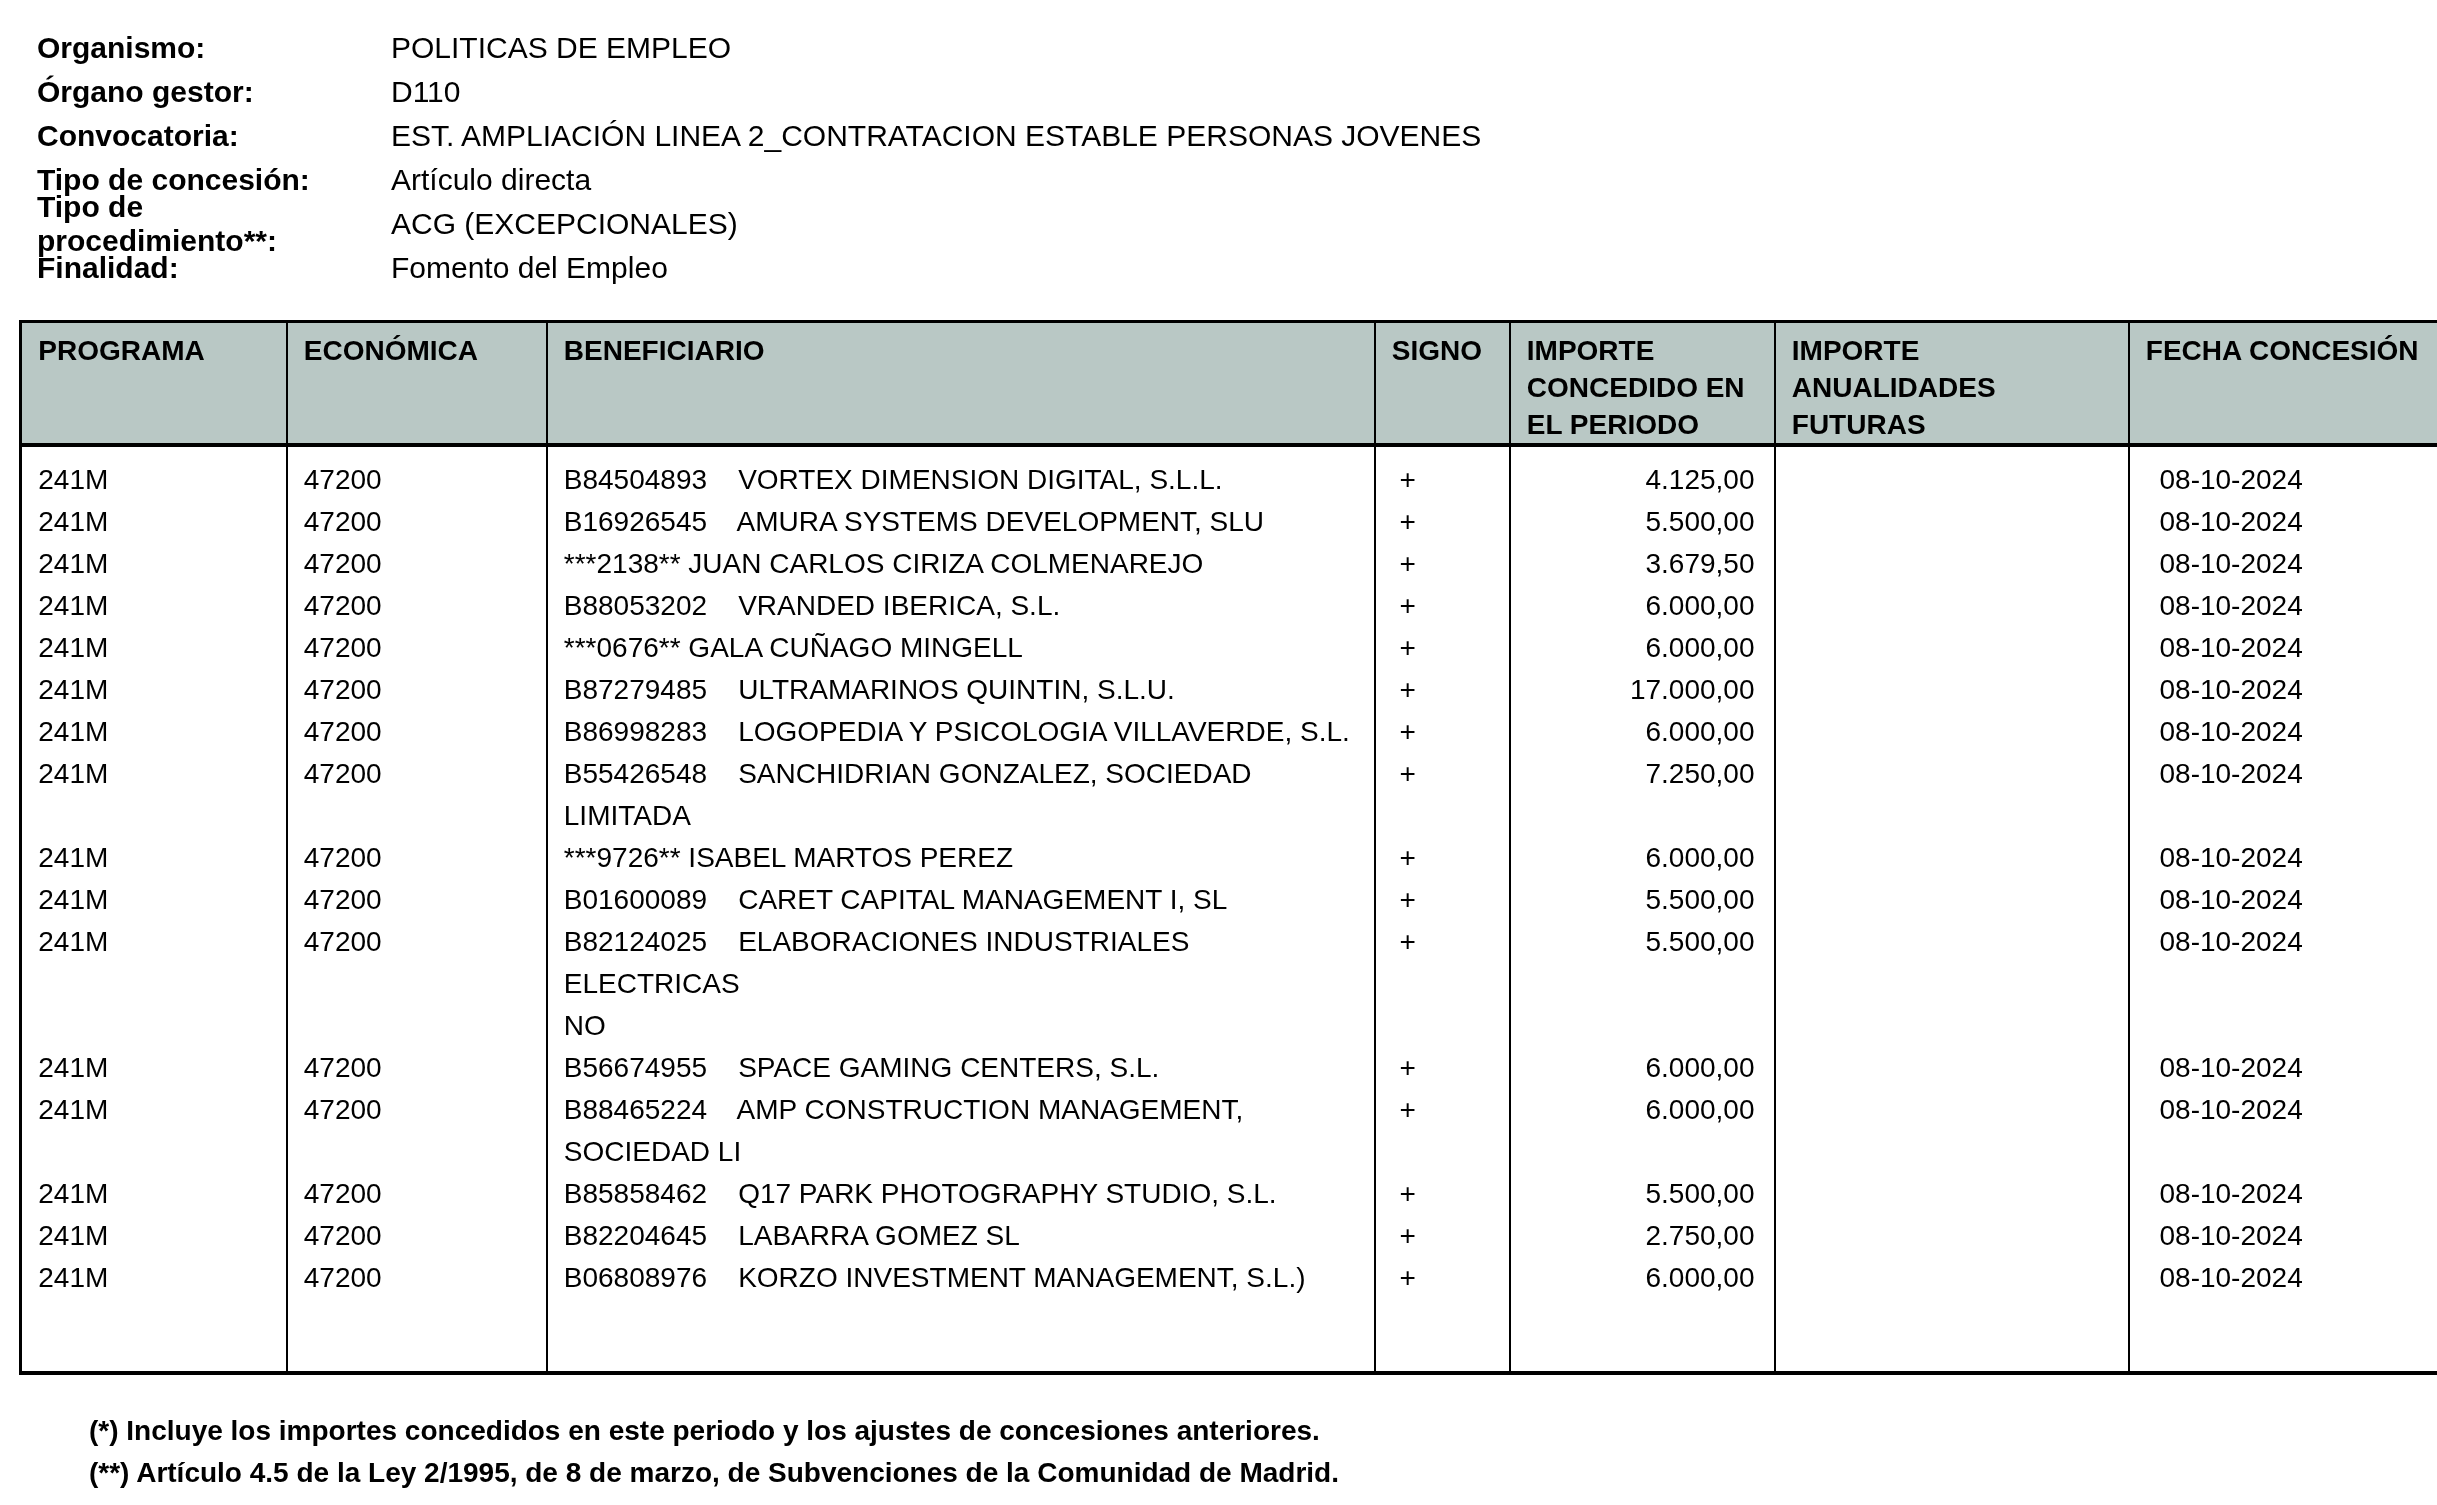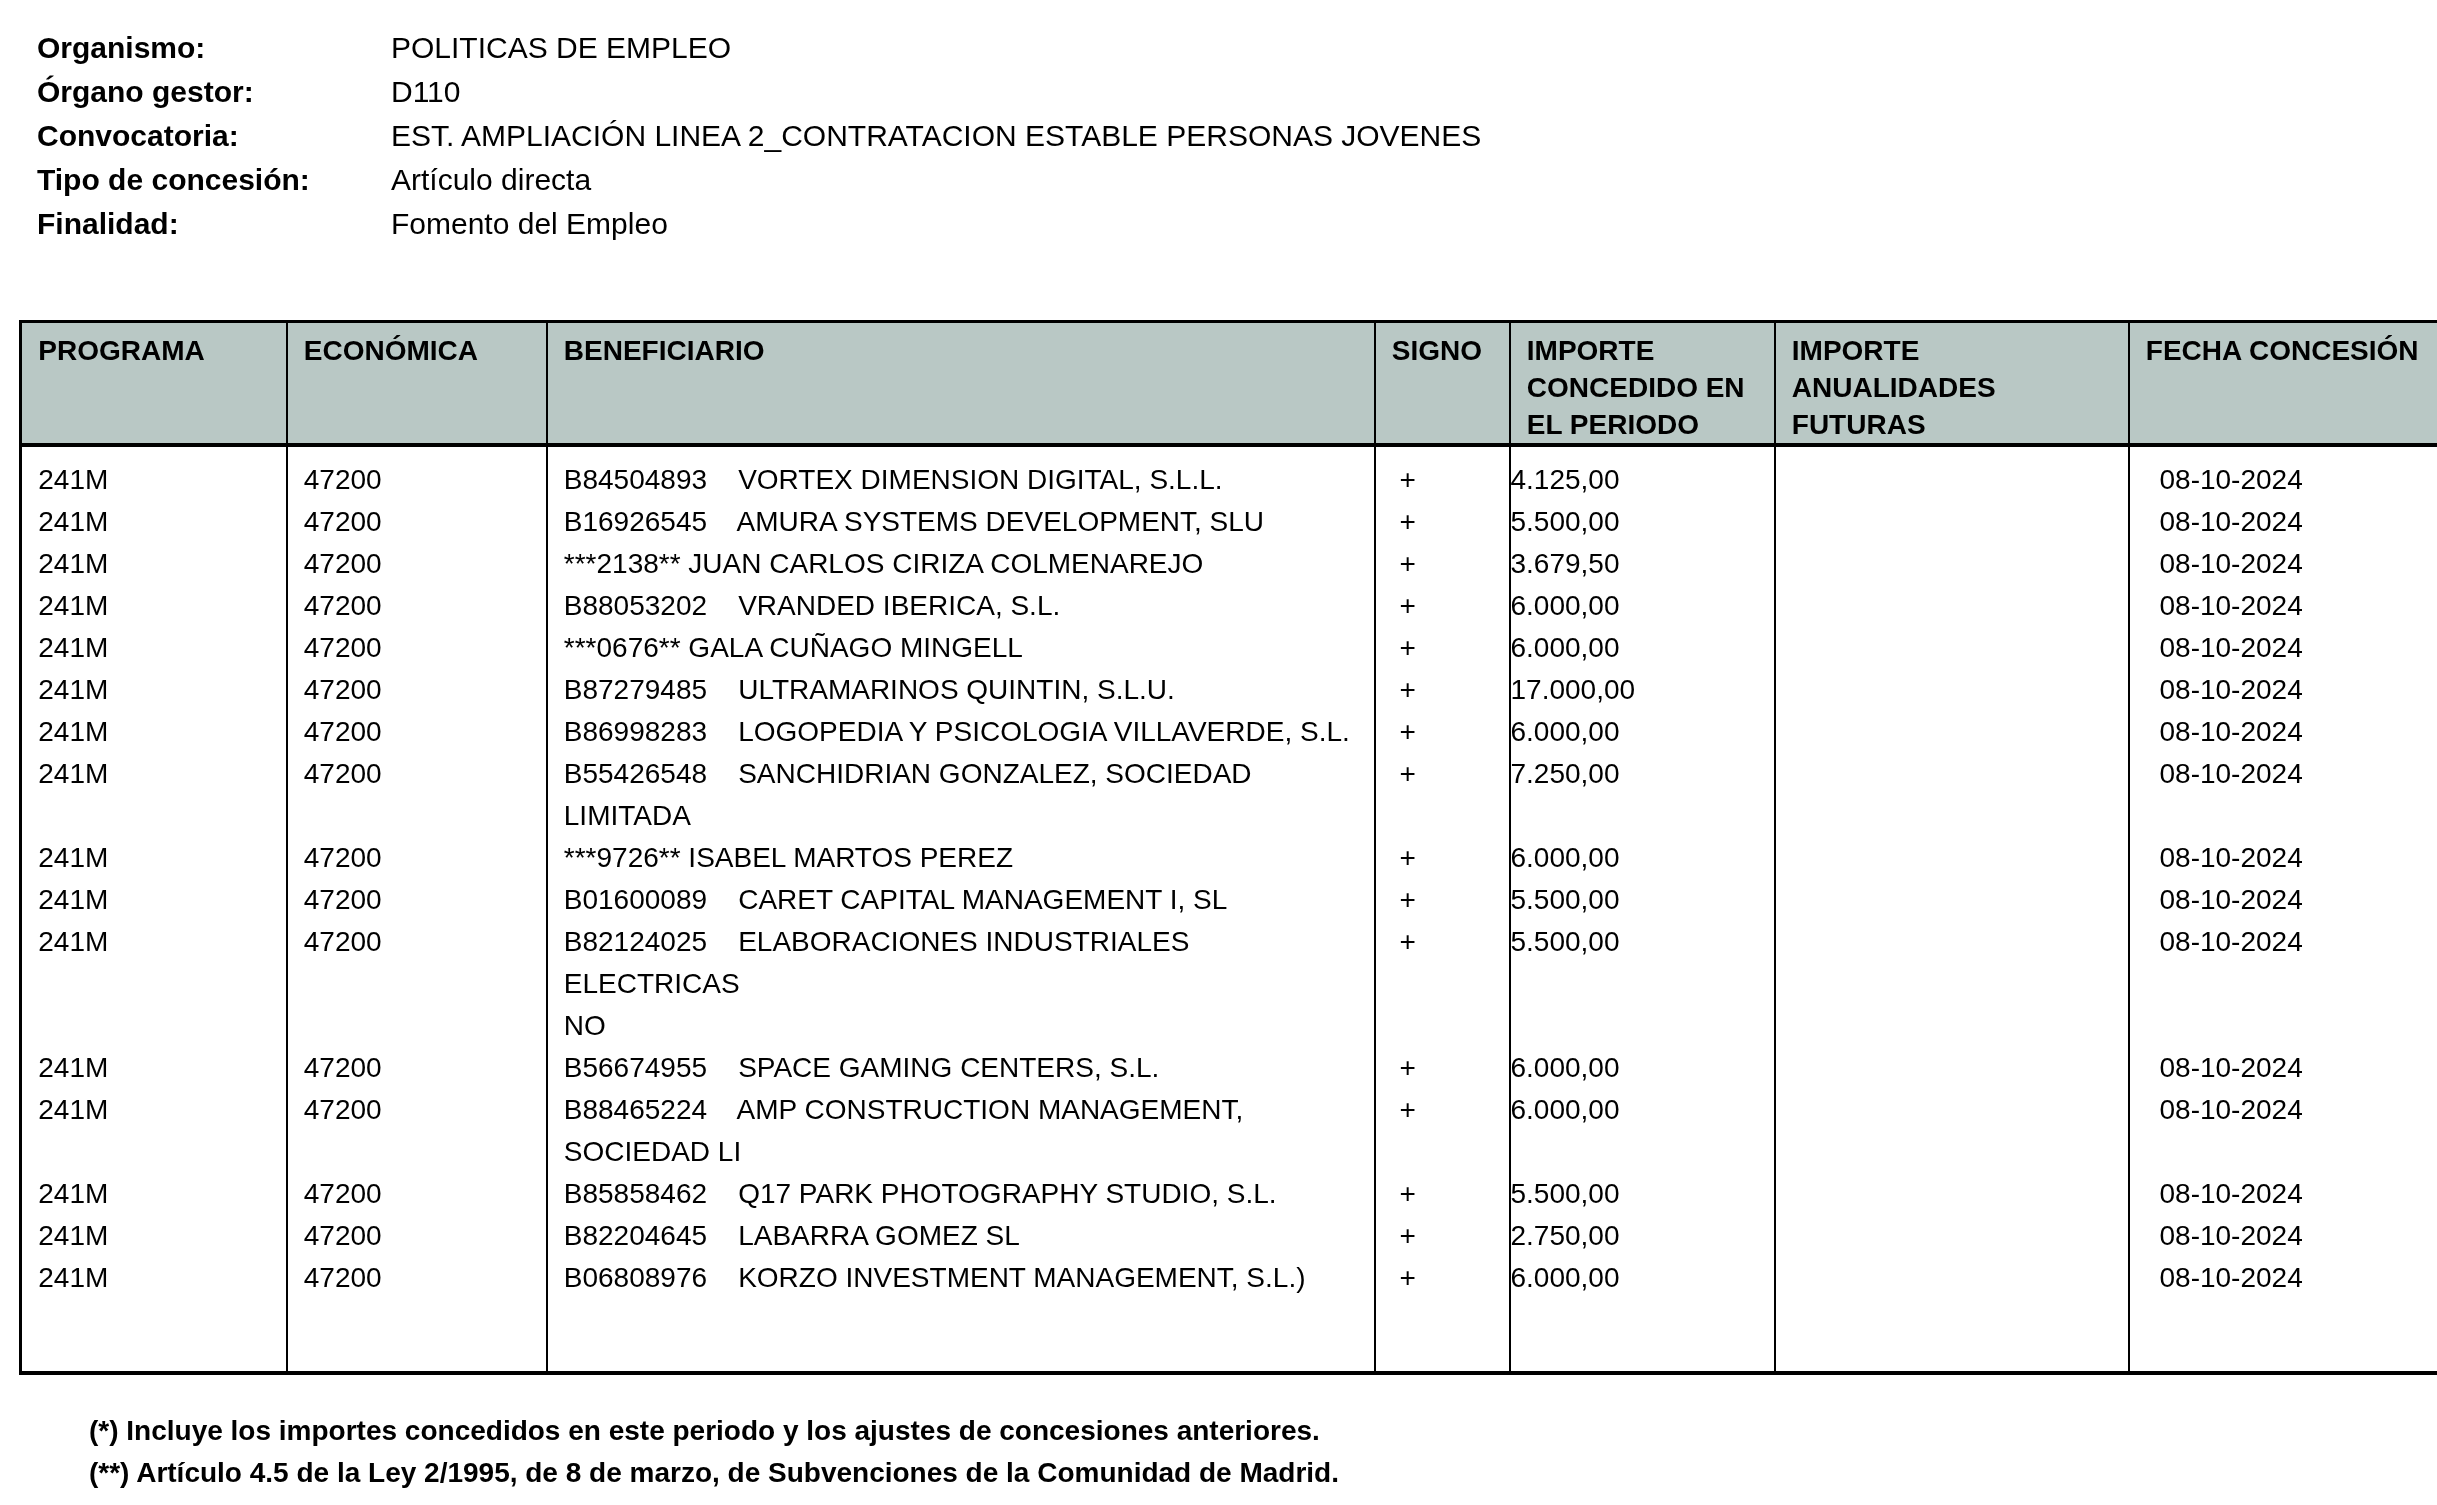--- a/index.html
+++ b/index.html
@@ -75,21 +75,21 @@
     font-size: 28px;
     line-height: 42px;
     padding: 0 0 0 16.3px;
     overflow: hidden;
   }
   tbody td:last-child { border-right: none; }
   tbody tr.data-row:first-child td { padding-top: 12px; }
 
   td.cell-beneficiario { white-space: pre-wrap; padding-right: 3px; }
   td.cell-signo   { padding-left: 24px; }
-  td.cell-importe { text-align: left; padding-right: 19px; padding-left: 0; }
+  td.cell-importe { text-align: right; padding-right: 19px; padding-left: 0; }
   td.cell-futuras { padding: 0; }
   td.cell-fecha   { padding-left: 30px; }
   tr.filler-row td { height: 74px; }
 
   
   .footnotes {
     position: absolute;
     left: 89px;
     top: 1410px;
     font-size: 28px;
@@ -116,20 +116,24 @@
   <div class="meta-row">
     <div class="meta-label">Convocatoria:</div>
     <div class="meta-value">EST. AMPLIACIÓN LINEA 2_CONTRATACION ESTABLE PERSONAS JOVENES</div>
   </div>
 
   <div class="meta-row">
     <div class="meta-label">Tipo de concesión:</div>
     <div class="meta-value">Artículo directa</div>
   </div>
 
+  <div class="meta-row">
+    <div class="meta-label">Tipo de procedimiento**:</div>
+    <div class="meta-value">ACG (EXCEPCIONALES)</div>
+  </div>
 
   <div class="meta-row">
     <div class="meta-label">Finalidad:</div>
     <div class="meta-value">Fomento del Empleo</div>
   </div>
 </div>
 
   <table class="grants">
     <colgroup>
       <col class="c-programa">

